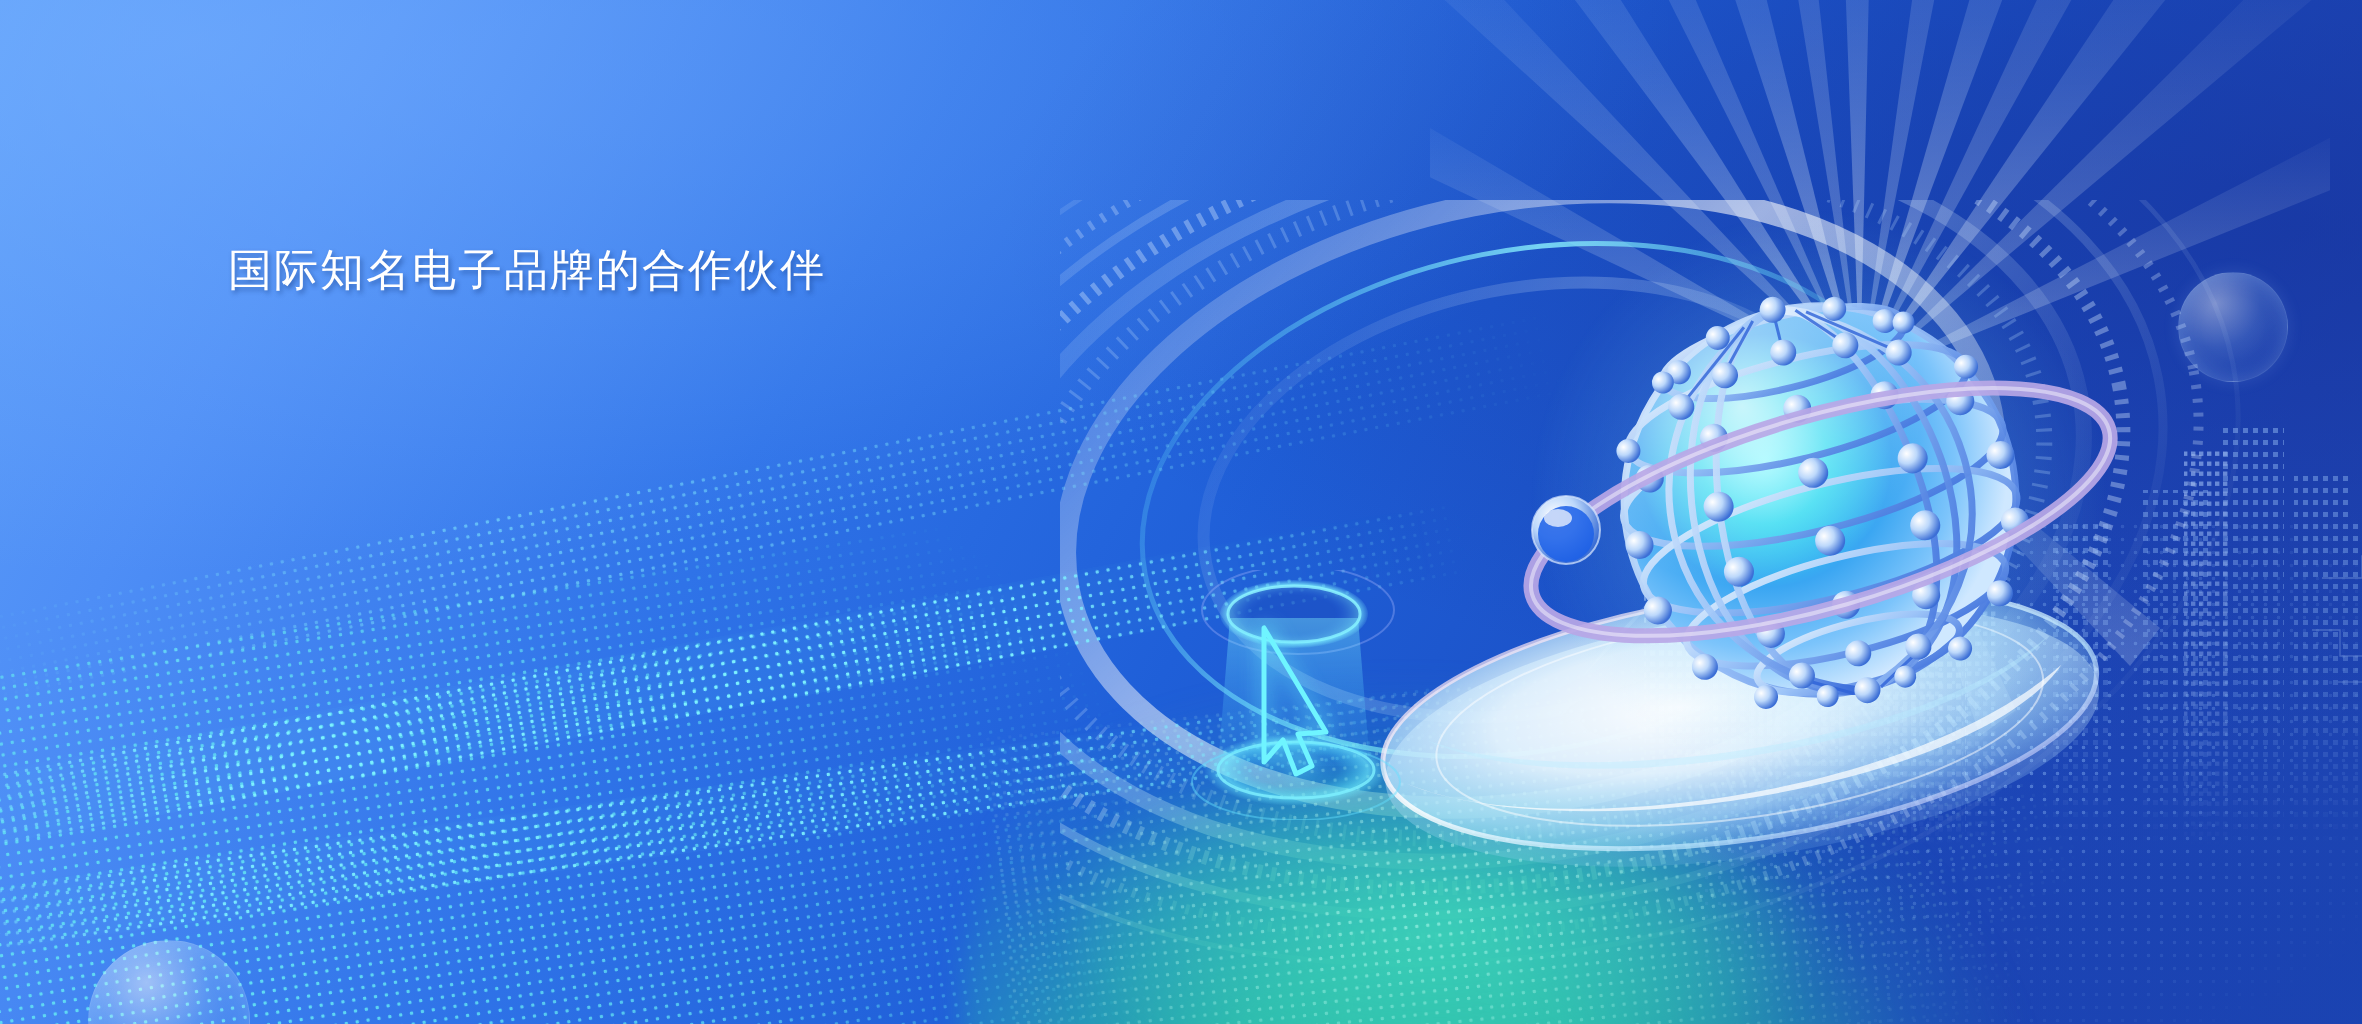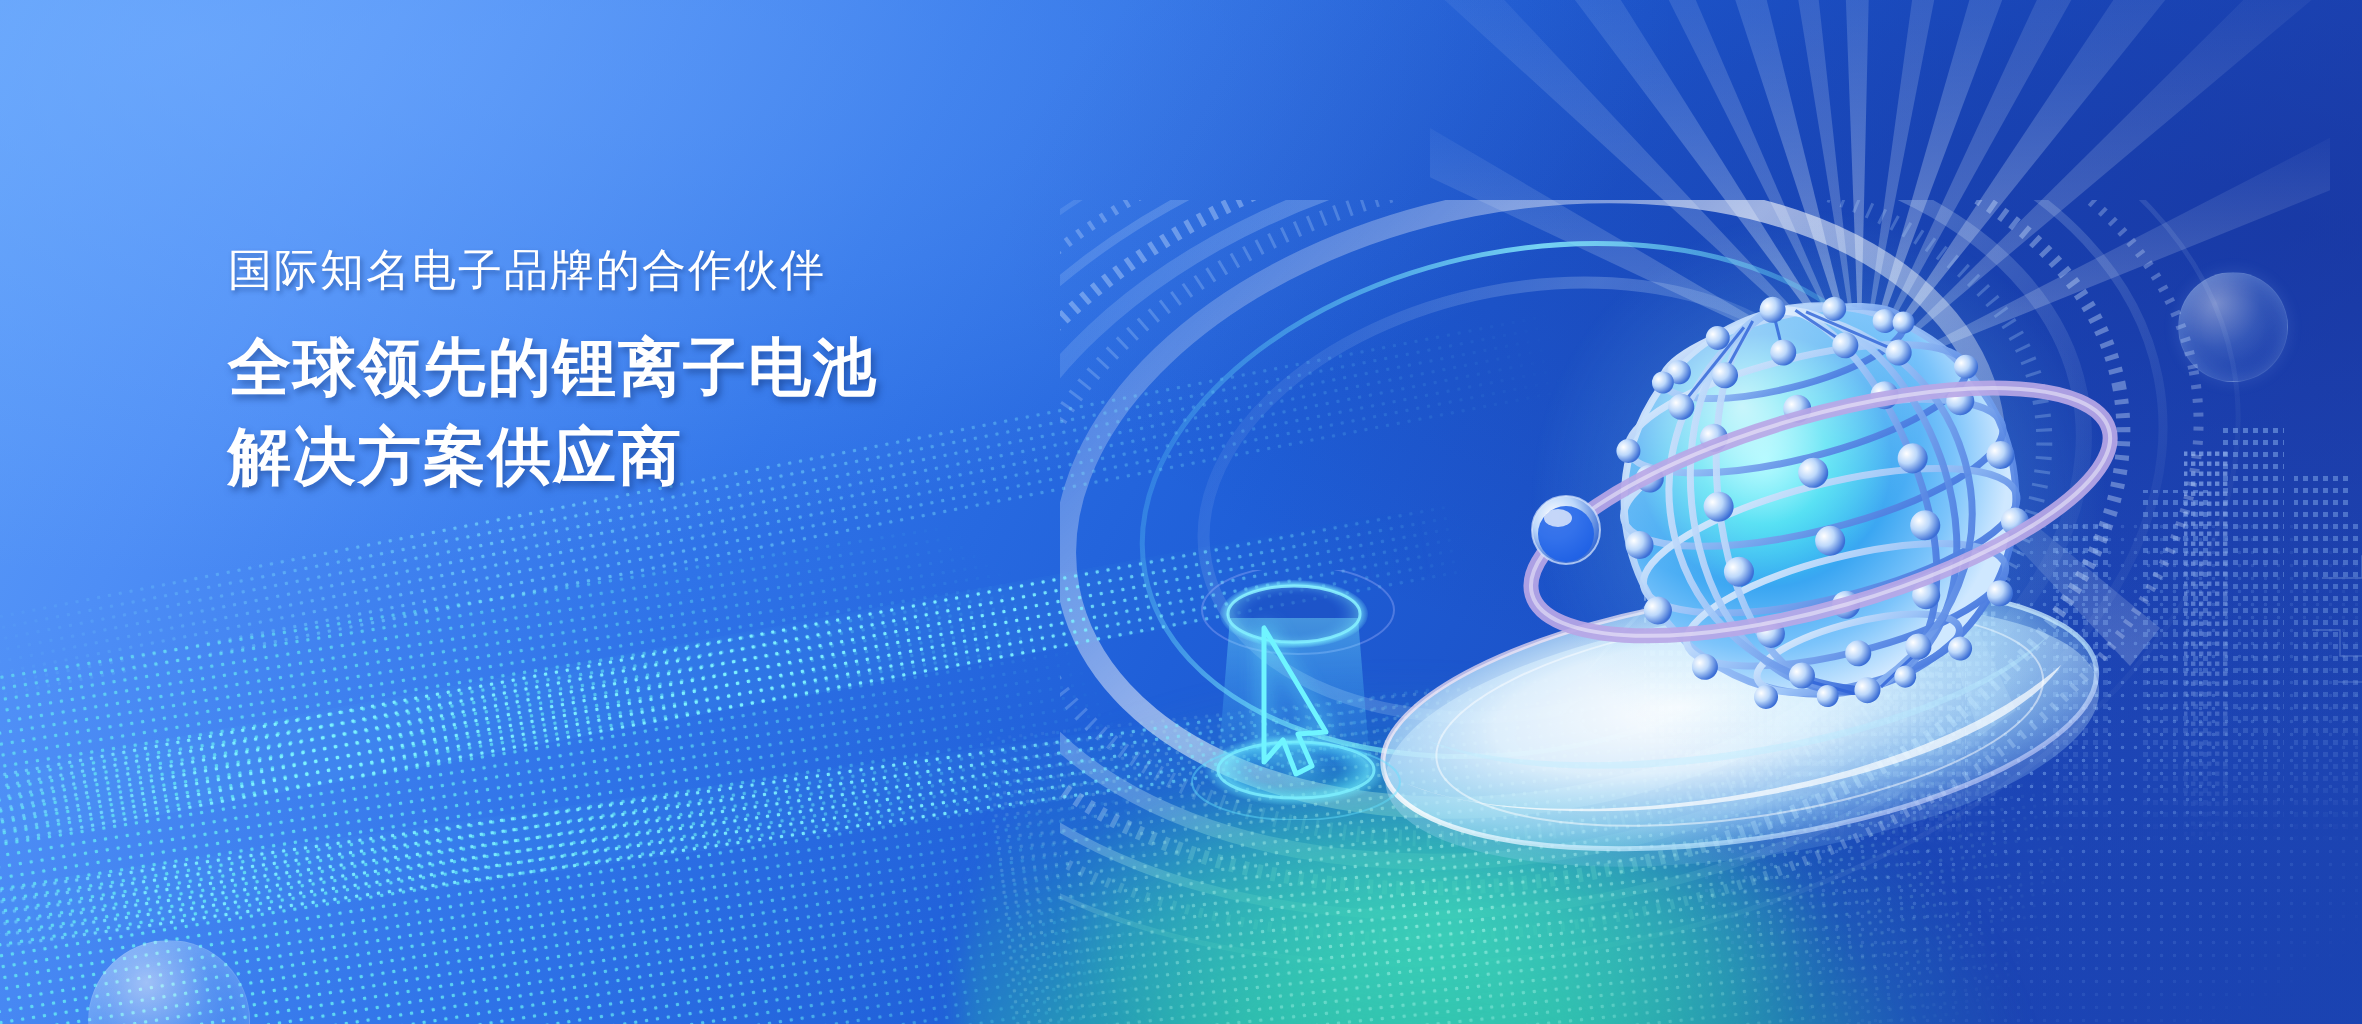--- a/index.html
+++ b/index.html
@@ -473,19 +473,15 @@
     <g transform="translate(82,56)" fill="none" stroke="#6ff4ff" stroke-width="5" stroke-linejoin="round" stroke-linecap="round" style="filter:drop-shadow(0 0 10px rgba(110,244,255,.95))">
       <path d="M12 2 L12 136 L31 114 L44 148 L60 140 L46 108 L74 106 Z"></path>
     </g>
   </svg>
 
   <div class="bubble" id="bubble-tr"></div>
   <div class="bubble" id="bubble-bl"></div>
 
   <div class="copy">
     <p class="eyebrow">国际知名电子品牌的合作伙伴</p>
-    <h1 class="headline">
-      <span>全球领先的锂离子电池</span>
-      <span>解决方案供应商</span>
-    </h1>
   </div>
 
 </div>
 
 </body></html>

